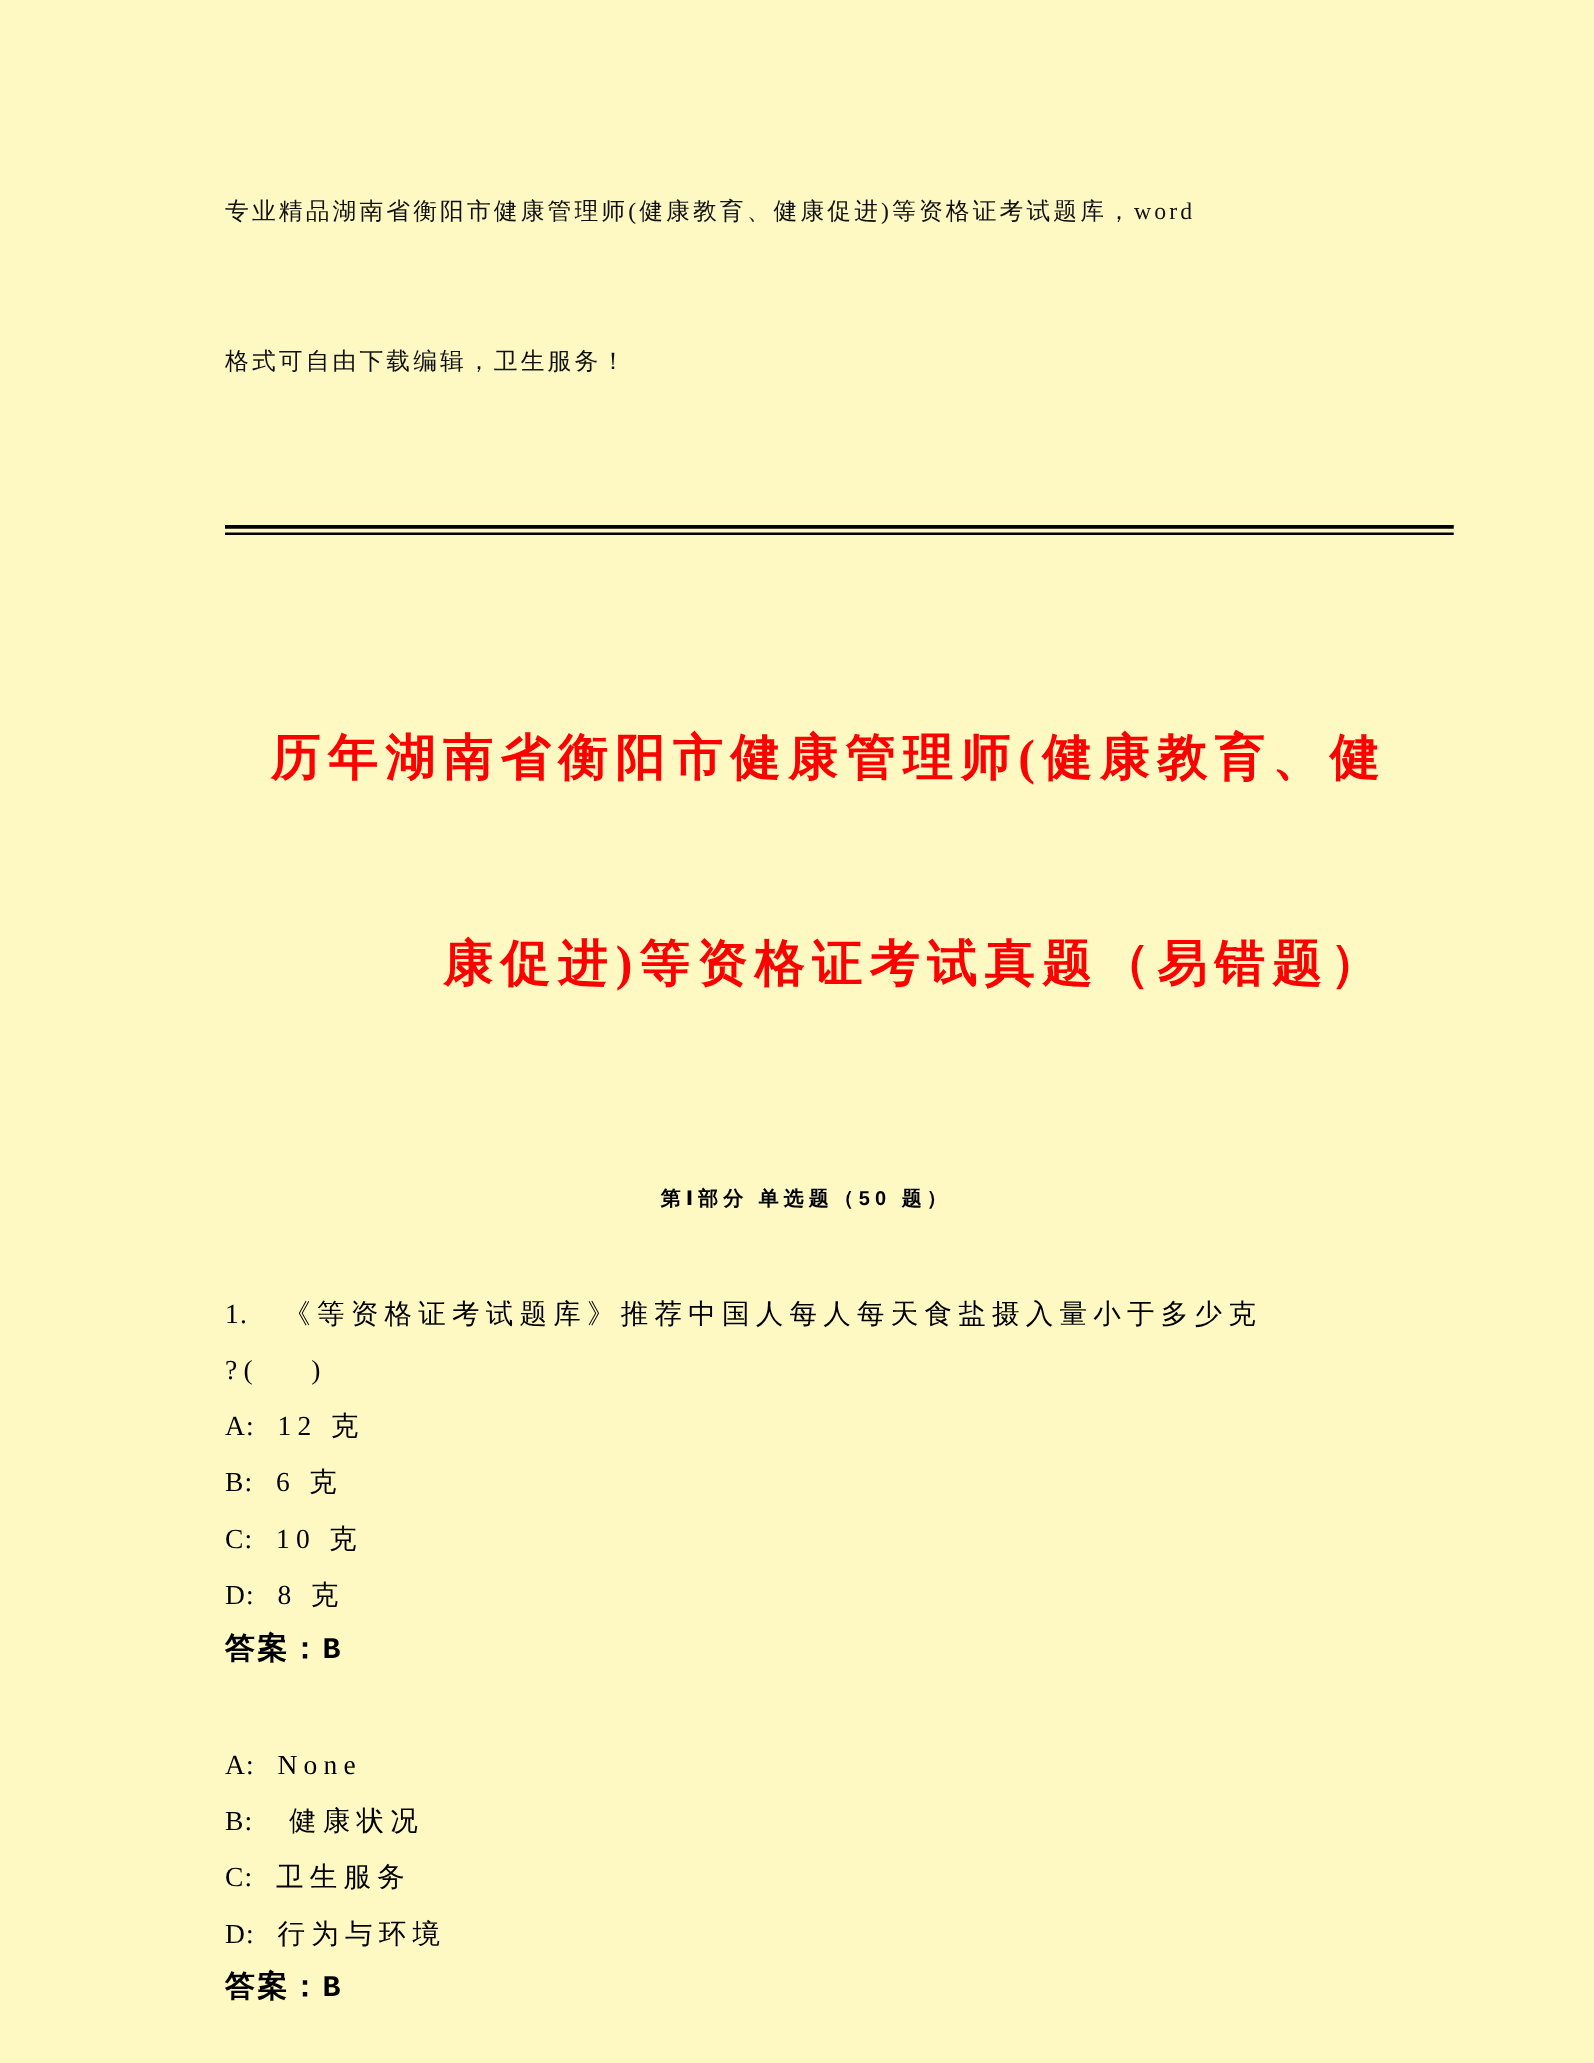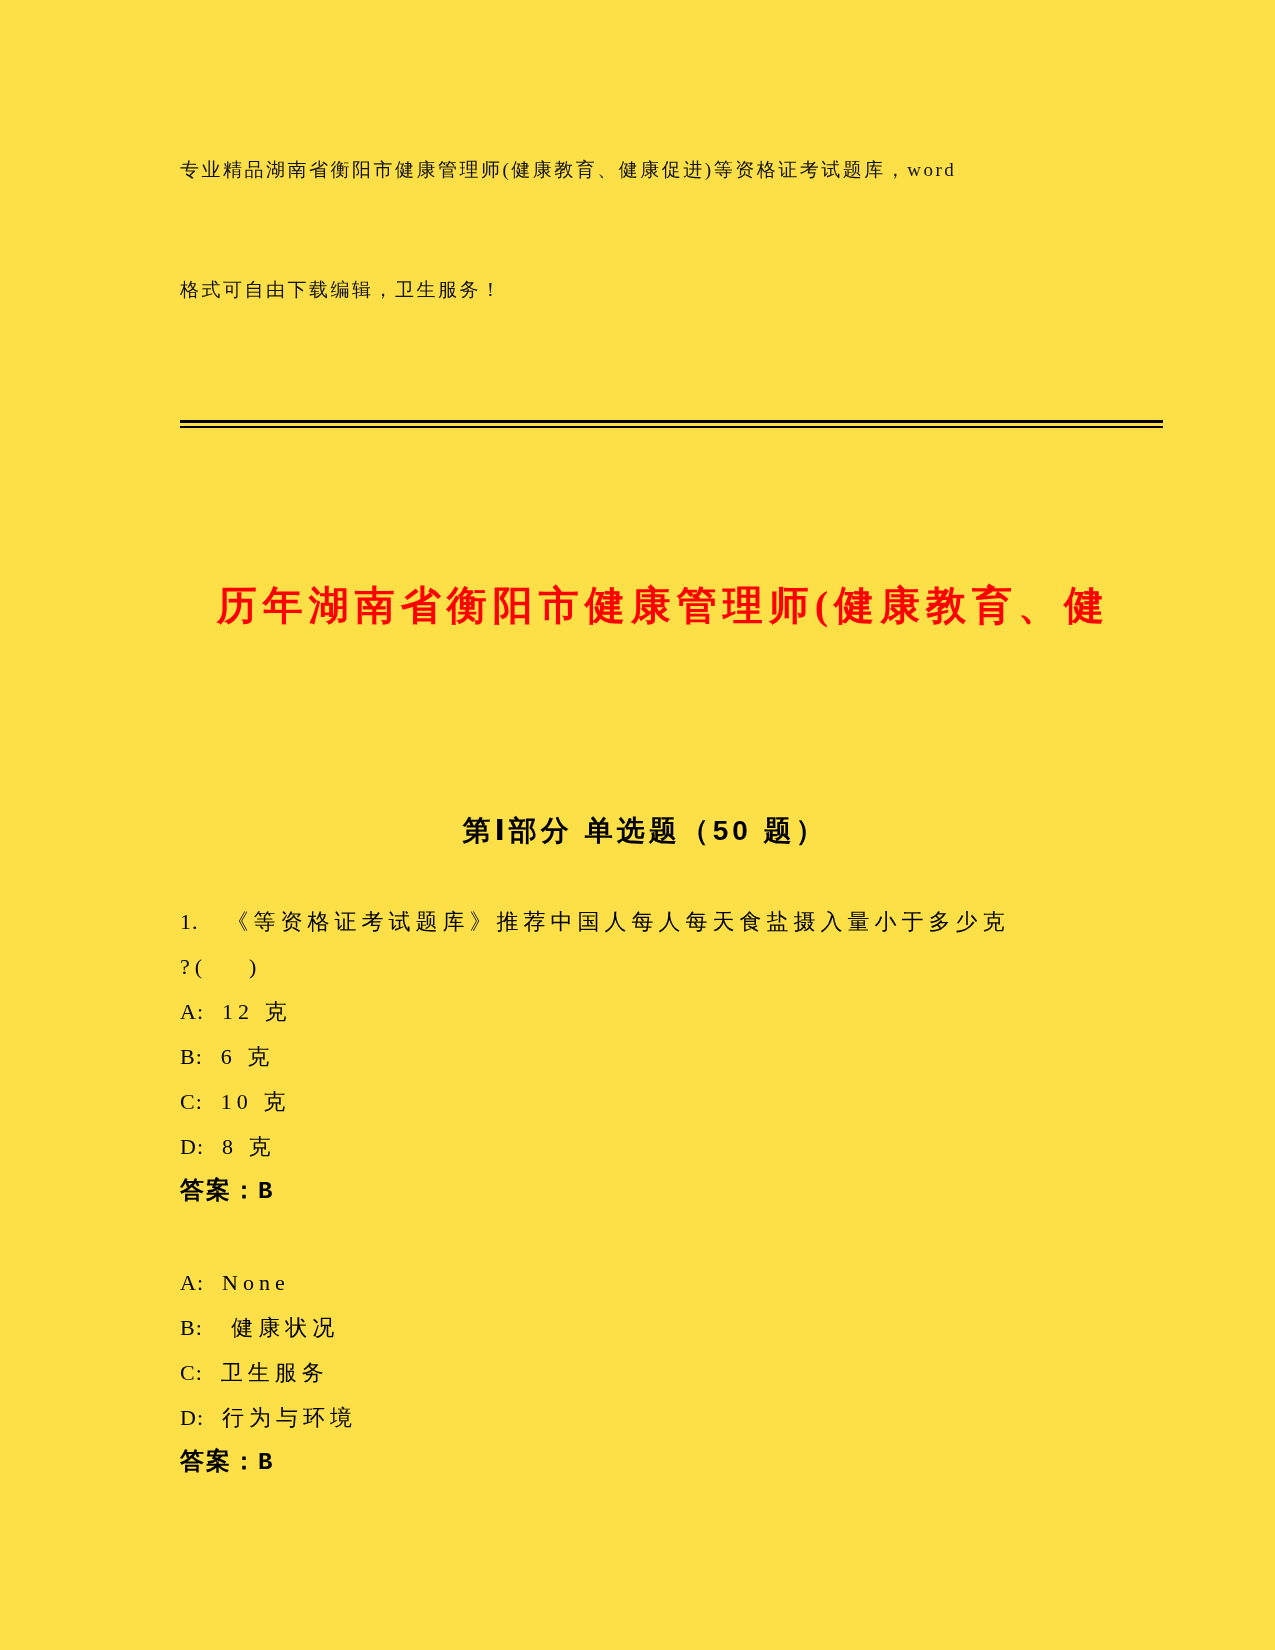--- a/index.html
+++ b/index.html
@@ -1,20 +1,20 @@
 <!DOCTYPE html>
 <html><head>
 <meta charset="utf-8">
 <style>
   html, body { margin: 0; padding: 0; background: #ffffff; }
   .page {
     position: relative;
     width: 1275px;
     height: 1650px;
-    background: #fde047;
+    background: #fef9c3;
     overflow: hidden;
     font-family: "Liberation Serif", "DejaVu Serif", serif;
     color: #000000;
   }
   .content {
     padding: 70px 165px 0 180px;
   }
   .header-note {
     font-size: 19px;
     line-height: 40px;
@@ -33,24 +33,24 @@
     margin-top: 40px;
     text-align: right;
     font-size: 40px;
     font-weight: bold;
     line-height: 55px;
     letter-spacing: 6px;
     color: #ff0000;
     white-space: pre-wrap;
   }
   .section-heading {
-    margin-top: 72px;
+    margin-top: 36px;
     text-align: center;
     font-family: "Liberation Sans", "DejaVu Sans", sans-serif;
-    font-size: 28px;
+    font-size: 16px;
     font-weight: 700;
     line-height: 32px;
     letter-spacing: 4px;
     white-space: pre-wrap;
   }
   .questions {
     margin-top: 52px;
     font-size: 22px;
     line-height: 45px;
     letter-spacing: 5px;
@@ -87,20 +87,21 @@
 
     <div class="header-note">
       <div>专业精品湖南省衡阳市健康管理师(健康教育、健康促进)等资格证考试题库，word</div>
       <div>格式可自由下载编辑，卫生服务！</div>
     </div>
 
     <div class="header-rule"></div>
 
     <h1 class="doc-title" style="margin-bottom:0;">
       <div>历年湖南省衡阳市健康管理师(健康教育、健</div>
+      <div>康促进)等资格证考试真题（易错题）</div>
     </h1>
 
     <div class="section-heading">第Ⅰ部分 单选题（50 题）</div>
 
     <div class="questions">
 
       <section class="question">
         <div class="q-line"><span class="q-num">1.</span><span class="q-text">《等资格证考试题库》推荐中国人每人每天食盐摄入量小于多少克</span></div>
         <div class="q-line">?(    )</div>
         <div class="option-row"><span class="opt-label">A:</span><span class="opt-text">12 克</span></div>

